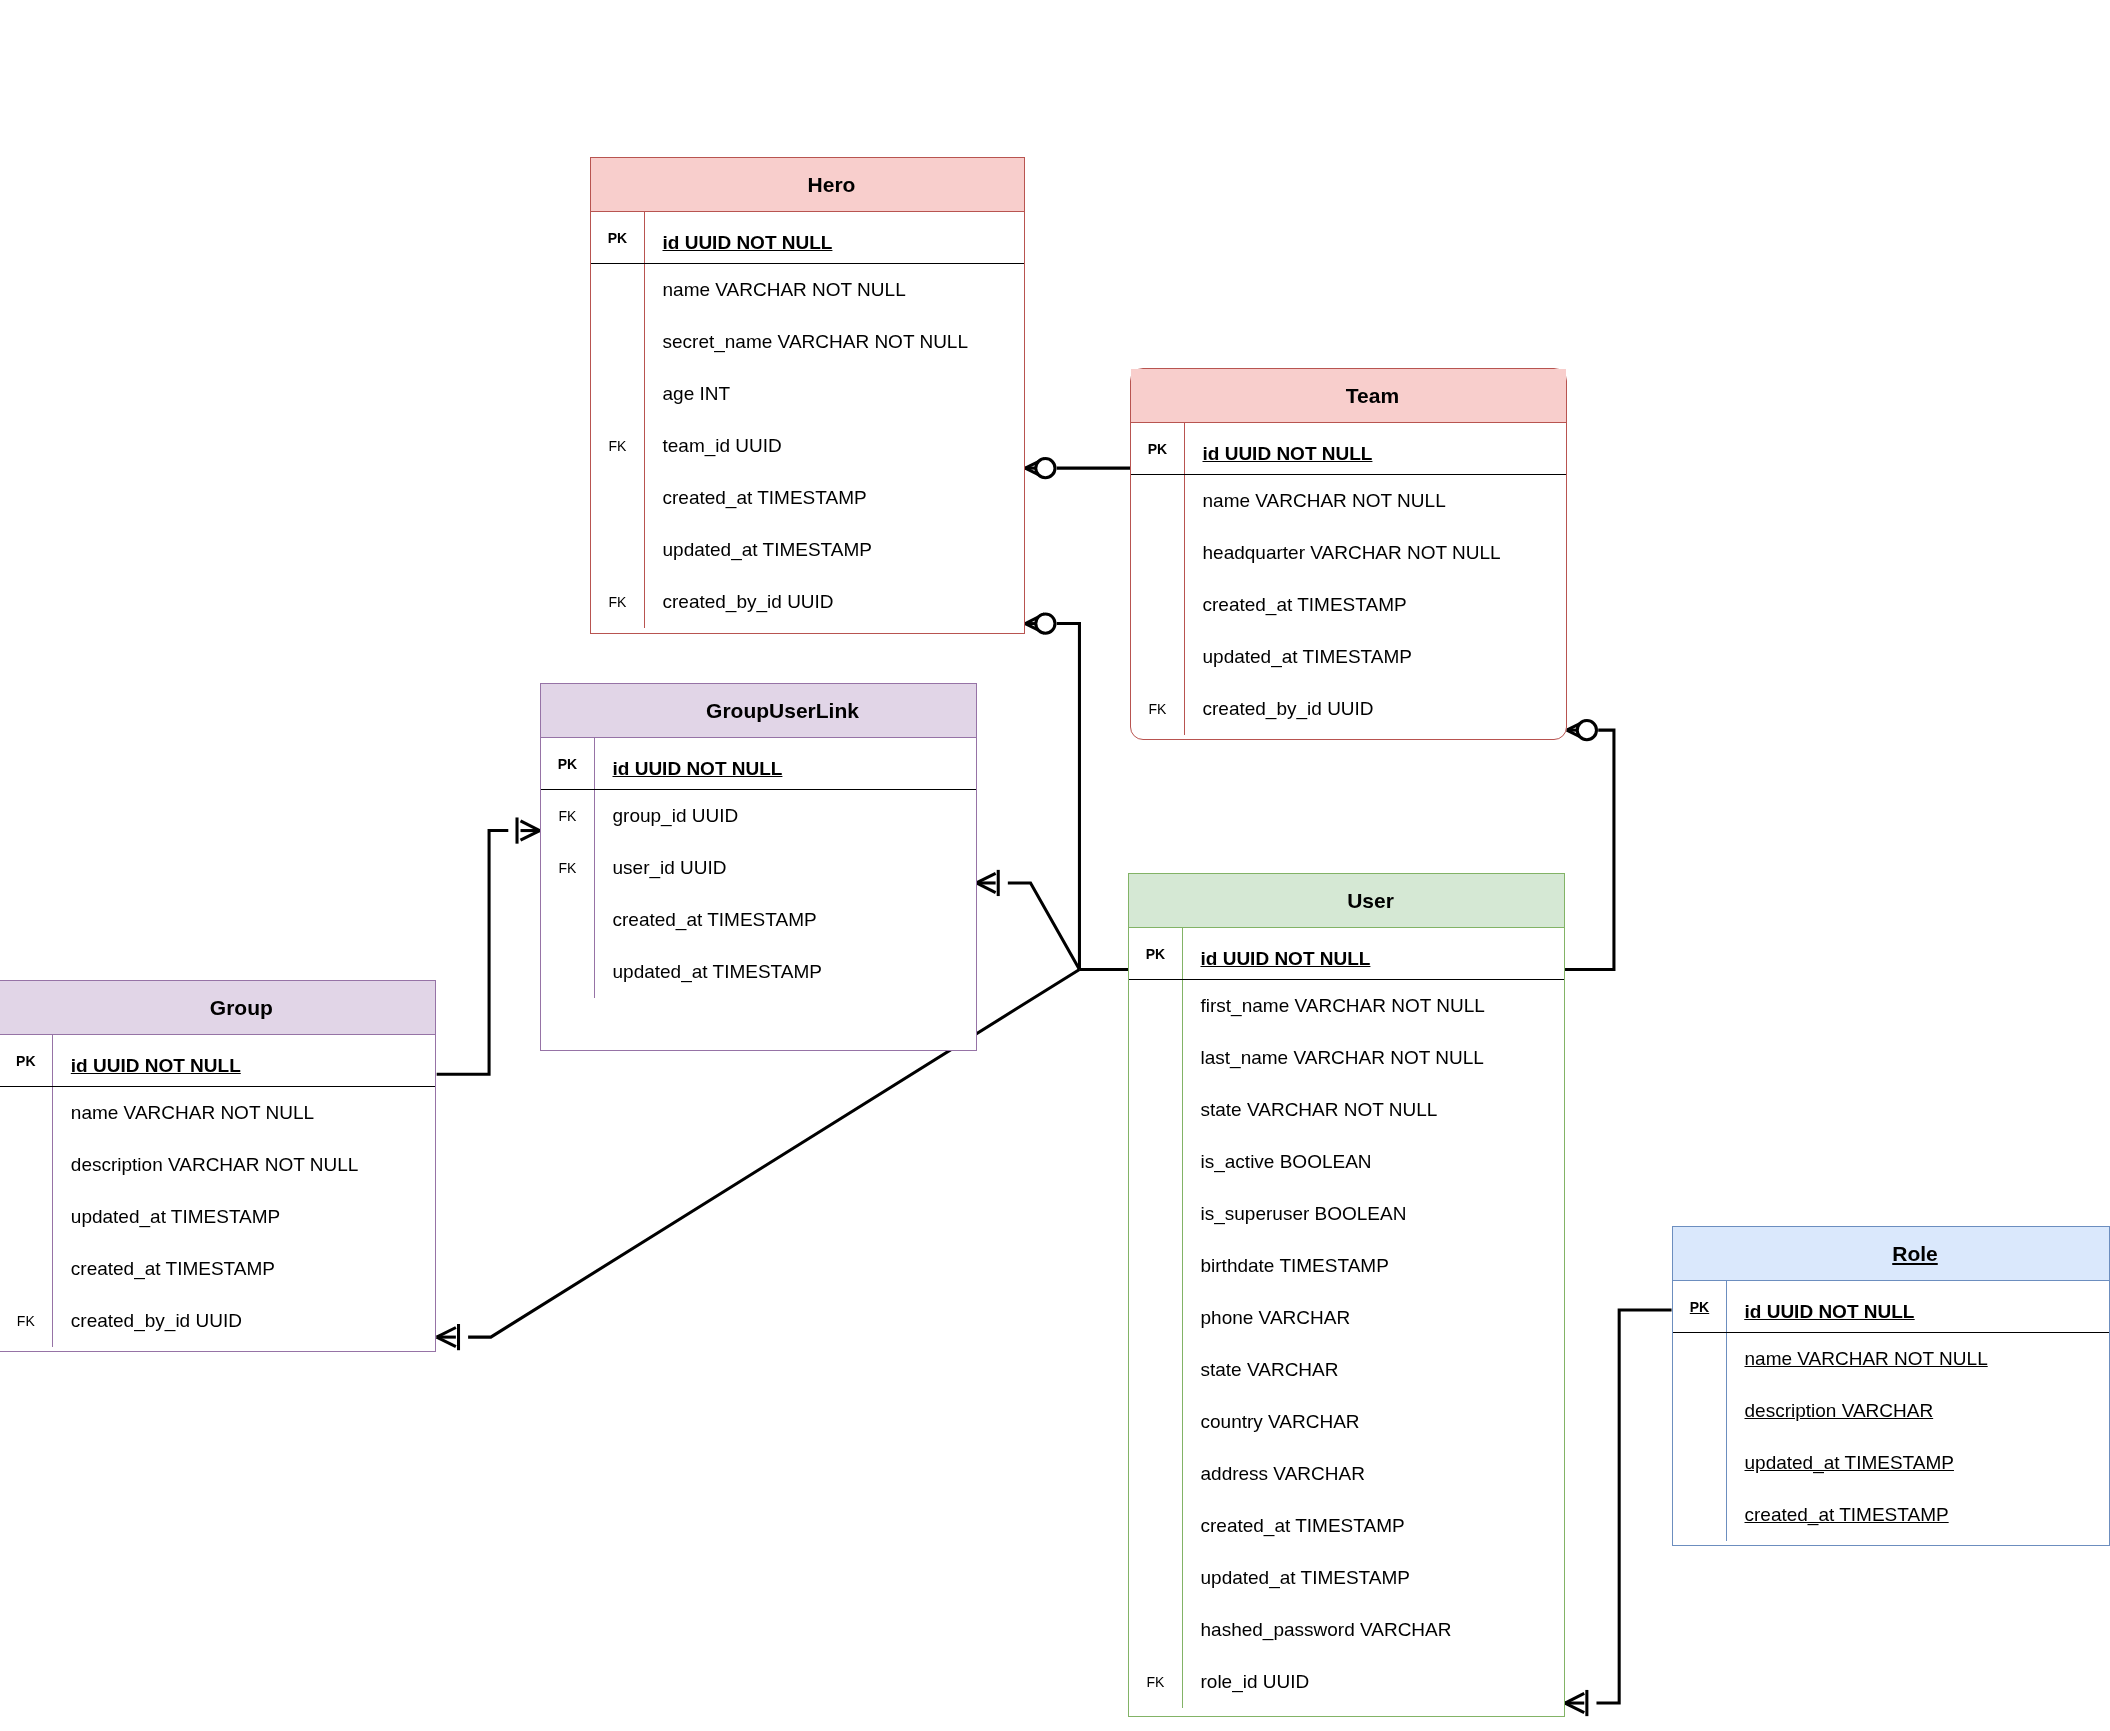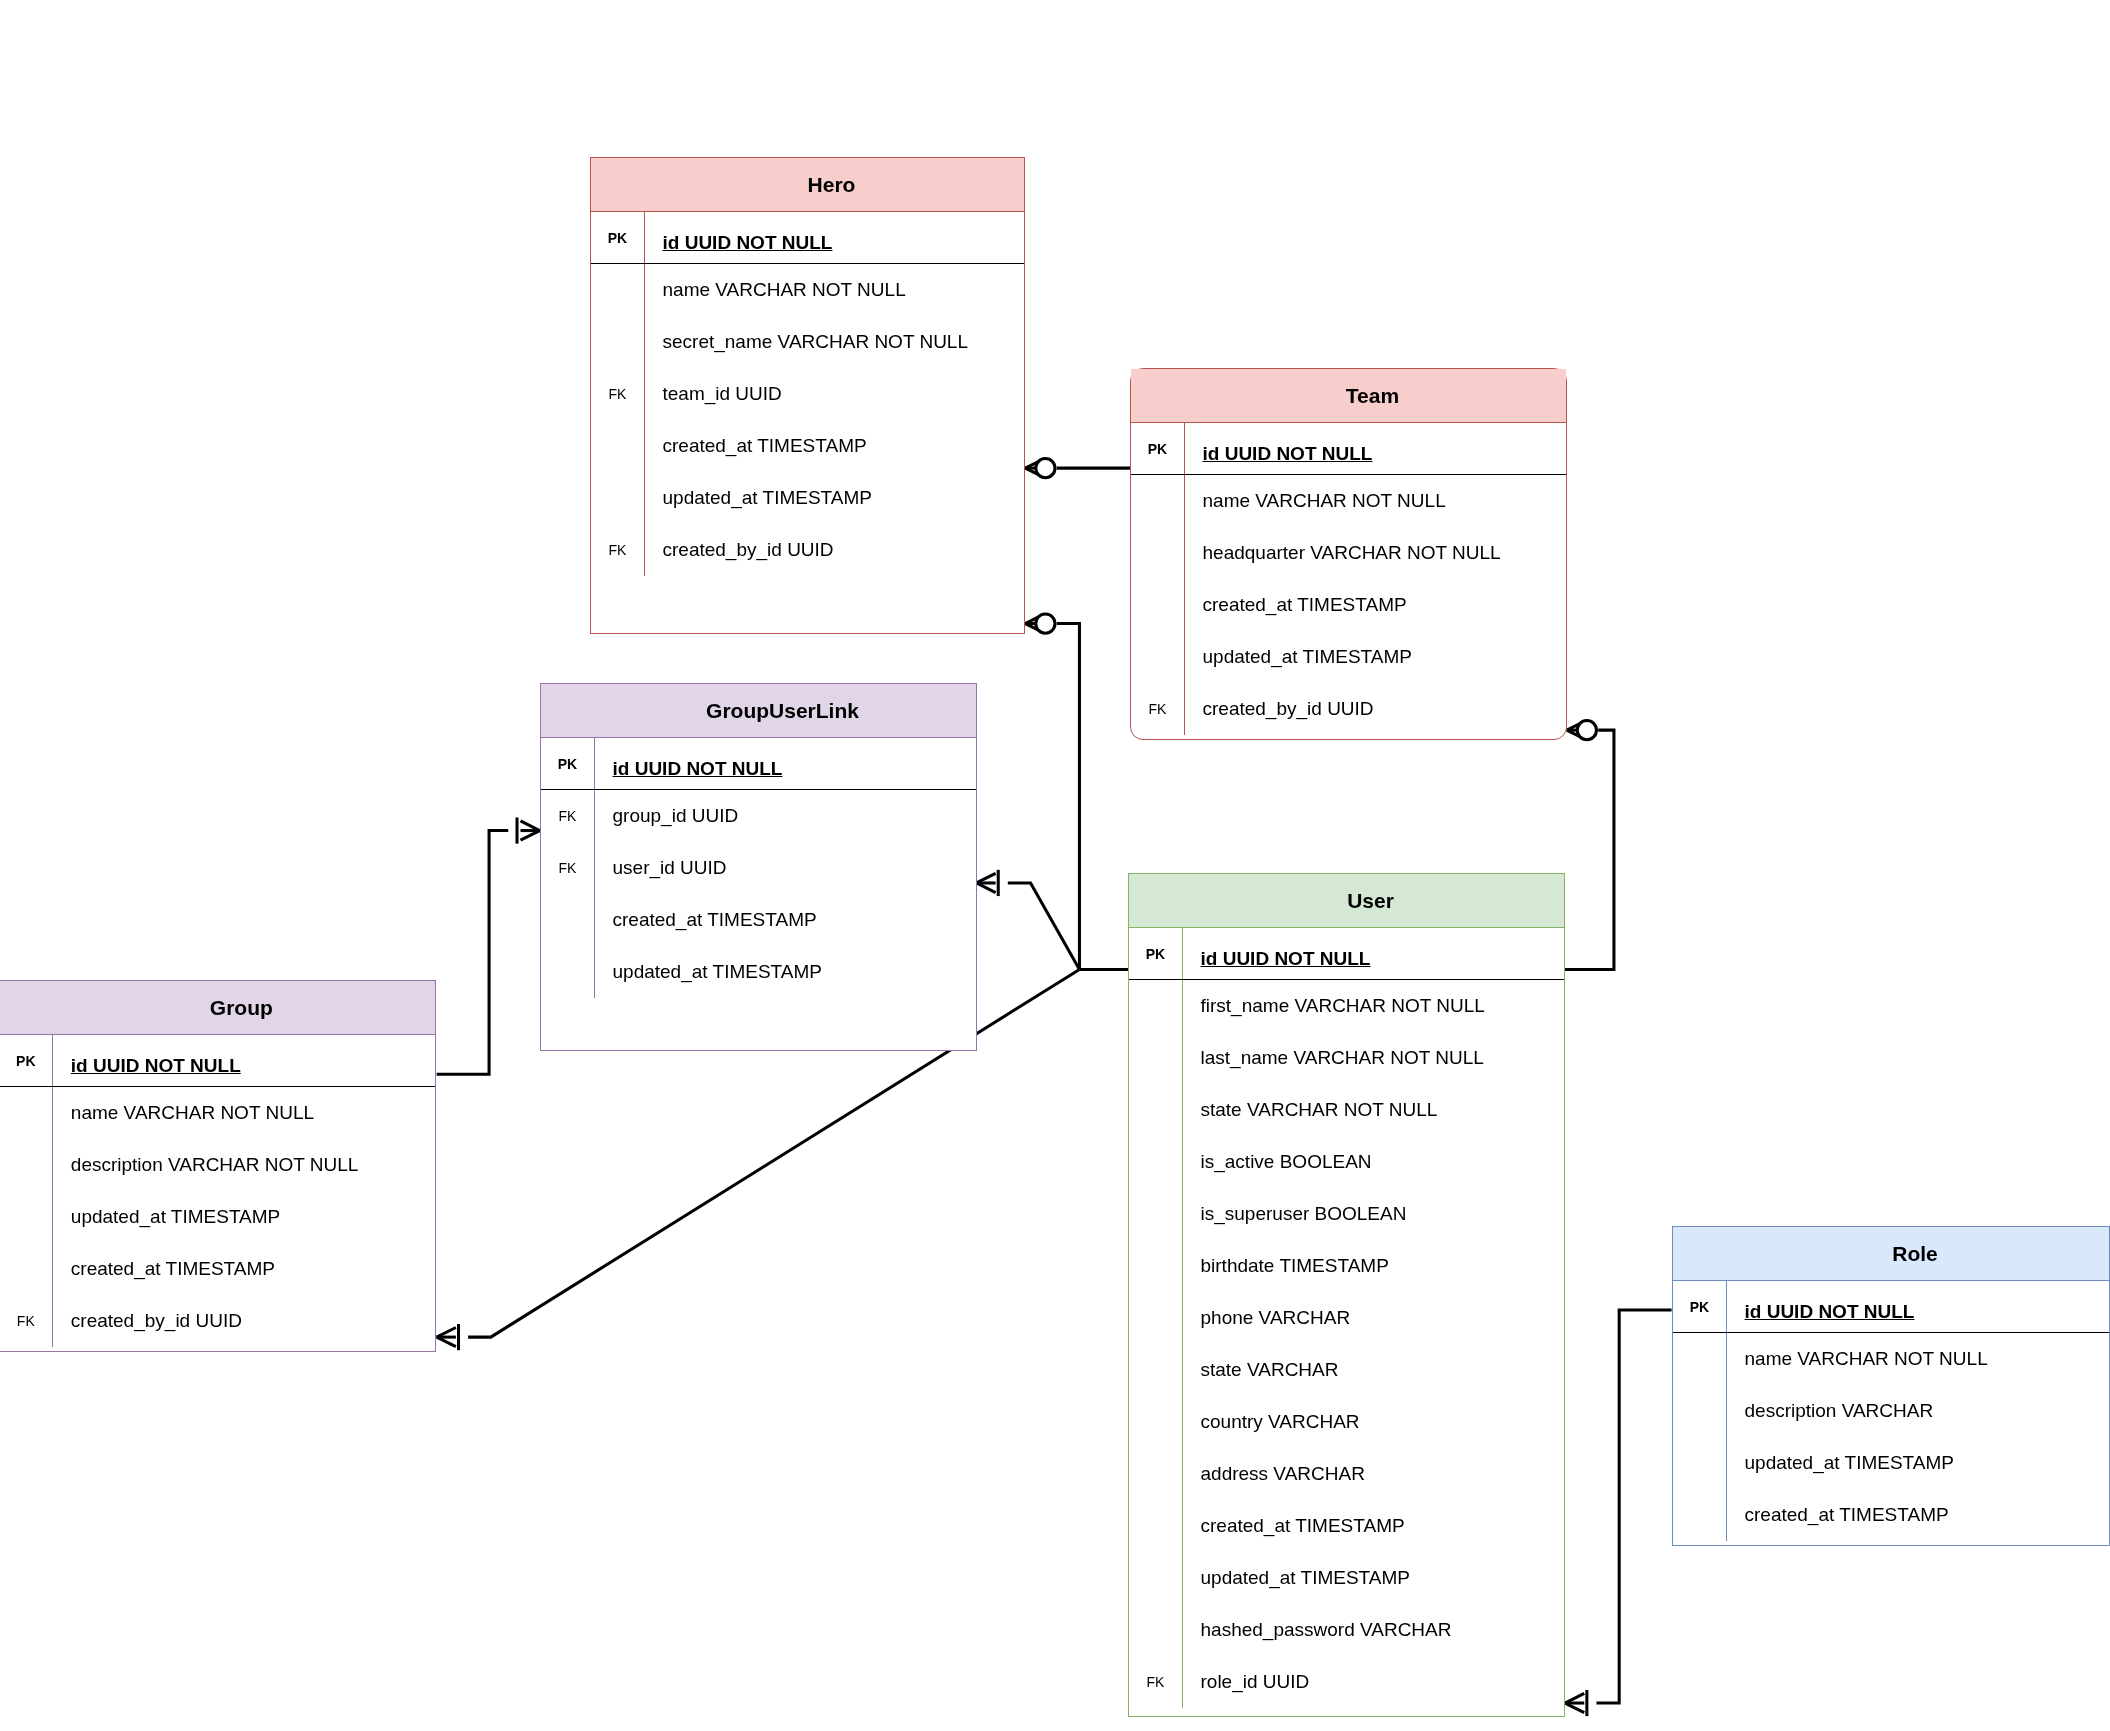--- a/index.html
+++ b/index.html
@@ -95,21 +95,21 @@
   .pal-red  .keycol { border-right-color: #b85450; }
 
   .pal-purple { border-color: #9673a6; }
   .pal-purple > .entity-title { background: #e1d5e7; border-bottom-color: #9673a6; }
   .pal-purple .keycol { border-right-color: #9673a6; }
 
   .pal-green { border-color: #82b366; }
   .pal-green > .entity-title { background: #d5e8d4; border-bottom-color: #82b366; }
   .pal-green .keycol { border-right-color: #82b366; }
 
-  .pal-blue { border-color: #6c8ebf; }
+  .pal-blue { border-color: #6c8ebf; text-decoration: underline; }
   .pal-blue > .entity-title { background: #dae8fc; border-bottom-color: #6c8ebf; }
   .pal-blue .keycol { border-right-color: #6c8ebf; }
 </style>
 </head>
 <body>
 
 <div id="canvas">
 
   <svg id="edges" viewBox="0 0 2416 1982" width="2110" height="1731" xmlns="http://www.w3.org/2000/svg">
     <g fill="none" stroke="#000000" stroke-width="3.5" stroke-linecap="butt" stroke-linejoin="miter">
@@ -188,20 +188,24 @@
           </div>
           <div class="row">
             <div class="keycol"></div>
             <div class="attrcol">name VARCHAR NOT NULL</div>
           </div>
           <div class="row">
             <div class="keycol"></div>
             <div class="attrcol">secret_name VARCHAR NOT NULL</div>
           </div>
           <div class="row">
+            <div class="keycol"></div>
+            <div class="attrcol">age INT</div>
+          </div>
+          <div class="row">
             <div class="keycol">FK</div>
             <div class="attrcol">team_id UUID</div>
           </div>
           <div class="row">
             <div class="keycol"></div>
             <div class="attrcol">created_at TIMESTAMP</div>
           </div>
           <div class="row">
             <div class="keycol"></div>
             <div class="attrcol">updated_at TIMESTAMP</div>

